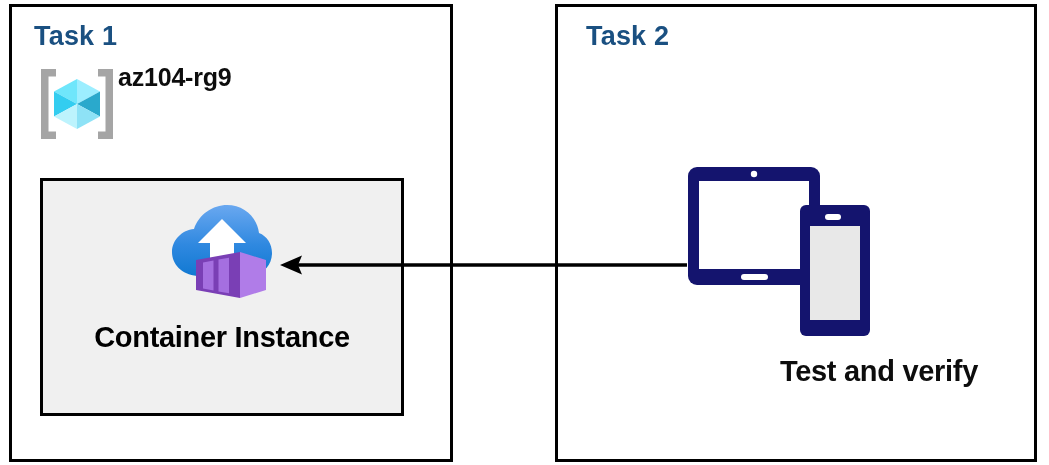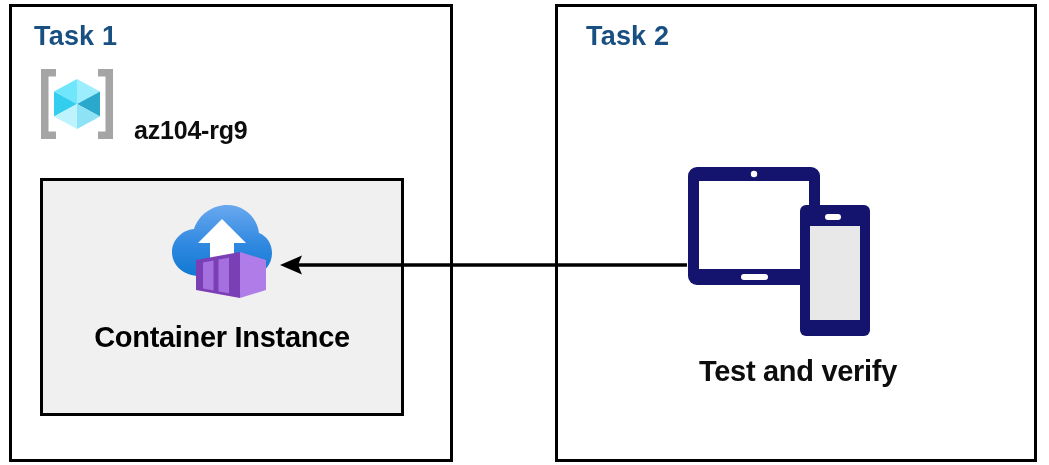--- a/index.html
+++ b/index.html
@@ -53,22 +53,21 @@
   }
   #task-label-1 { left: 22px; top: 14px; }
   #task-label-2 { left: 28px; top: 14px; }
 
   
   .rg-row {
     position: absolute;
     left: 24px;
     top: 56px;
     display: flex;
-    align-items: flex-end;
-    gap: 16px;
+    align-items: flex-start;
   }
   .rg-icon {
     width: 82px;
     height: 82px;
     display: block;
   }
   .rg-name {
     font-size: 25px;
     font-weight: bold;
     color: #0d0d0d;
@@ -115,21 +114,21 @@
     top: 157px;
     width: 190px;
     height: 175px;
     display: block;
   }
   #devices-caption {
     position: absolute;
     left: 60px;
     top: 348px;
     width: 360px;
-    text-align: center;
+    text-align: right;
     font-size: 29px;
     font-weight: bold;
     color: #0d0d0d;
     letter-spacing: -0.3px;
   }
 
   
   #connector-arrow {
     position: absolute;
     left: 275px;

